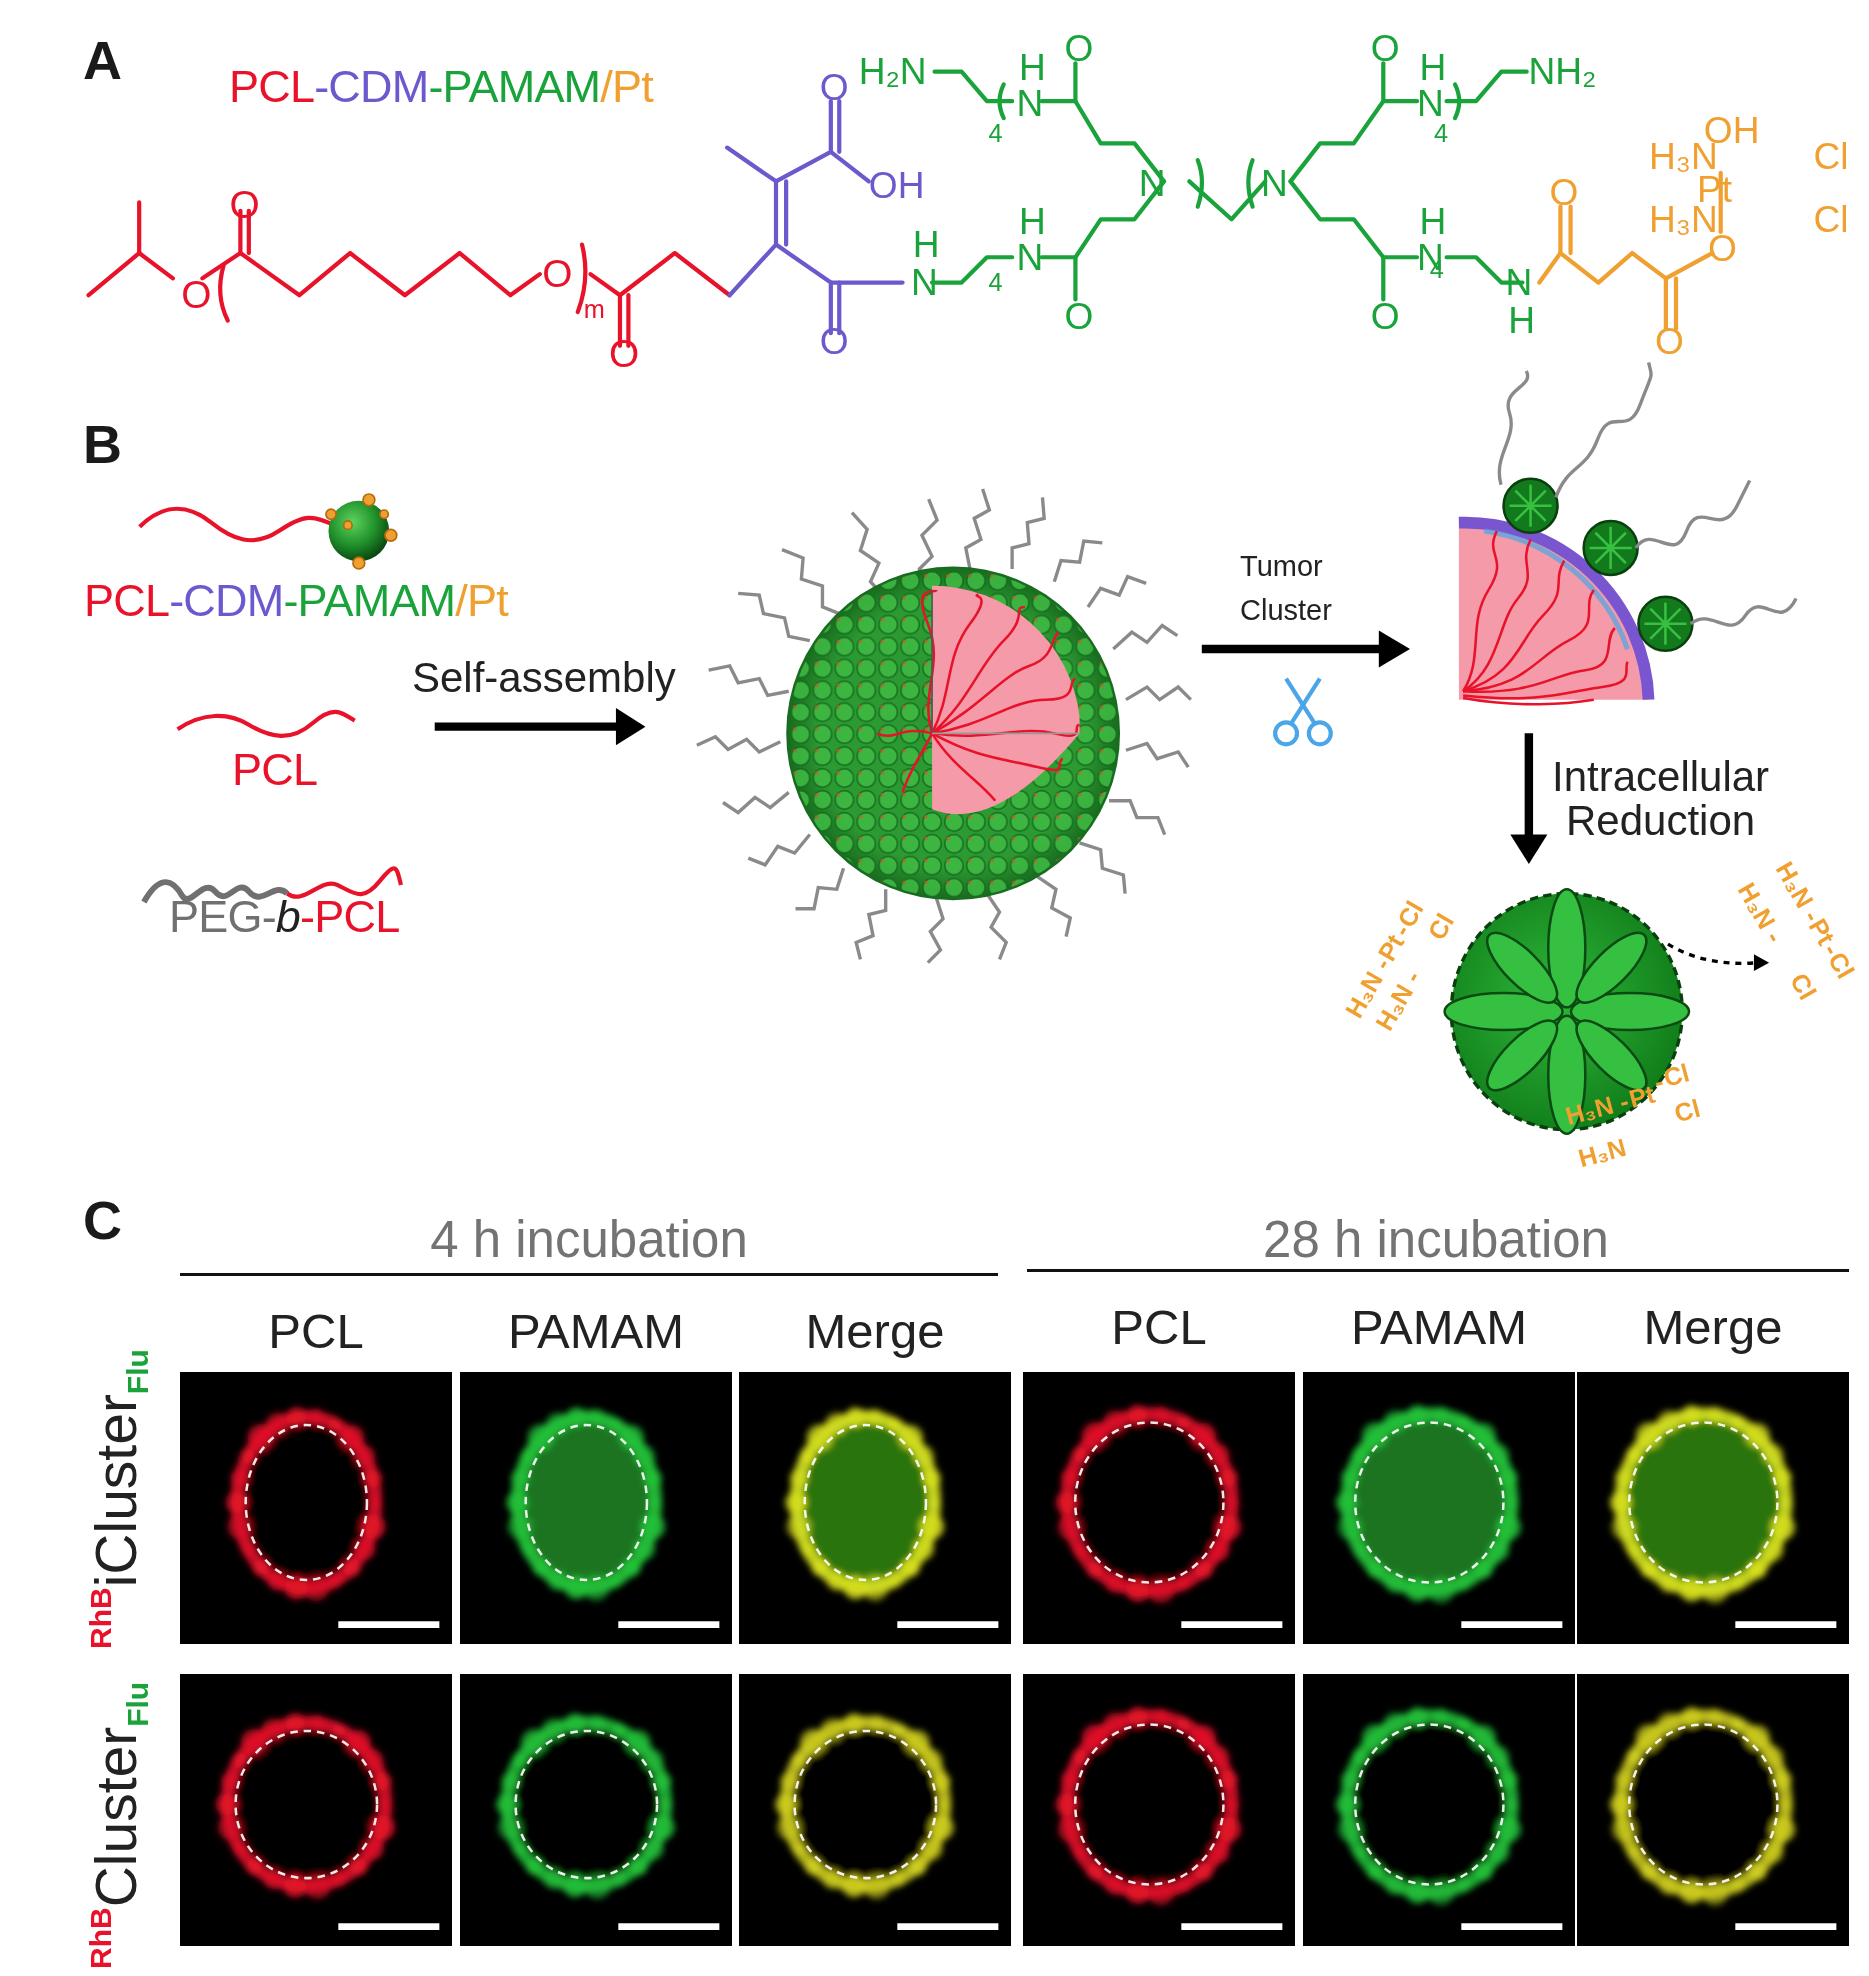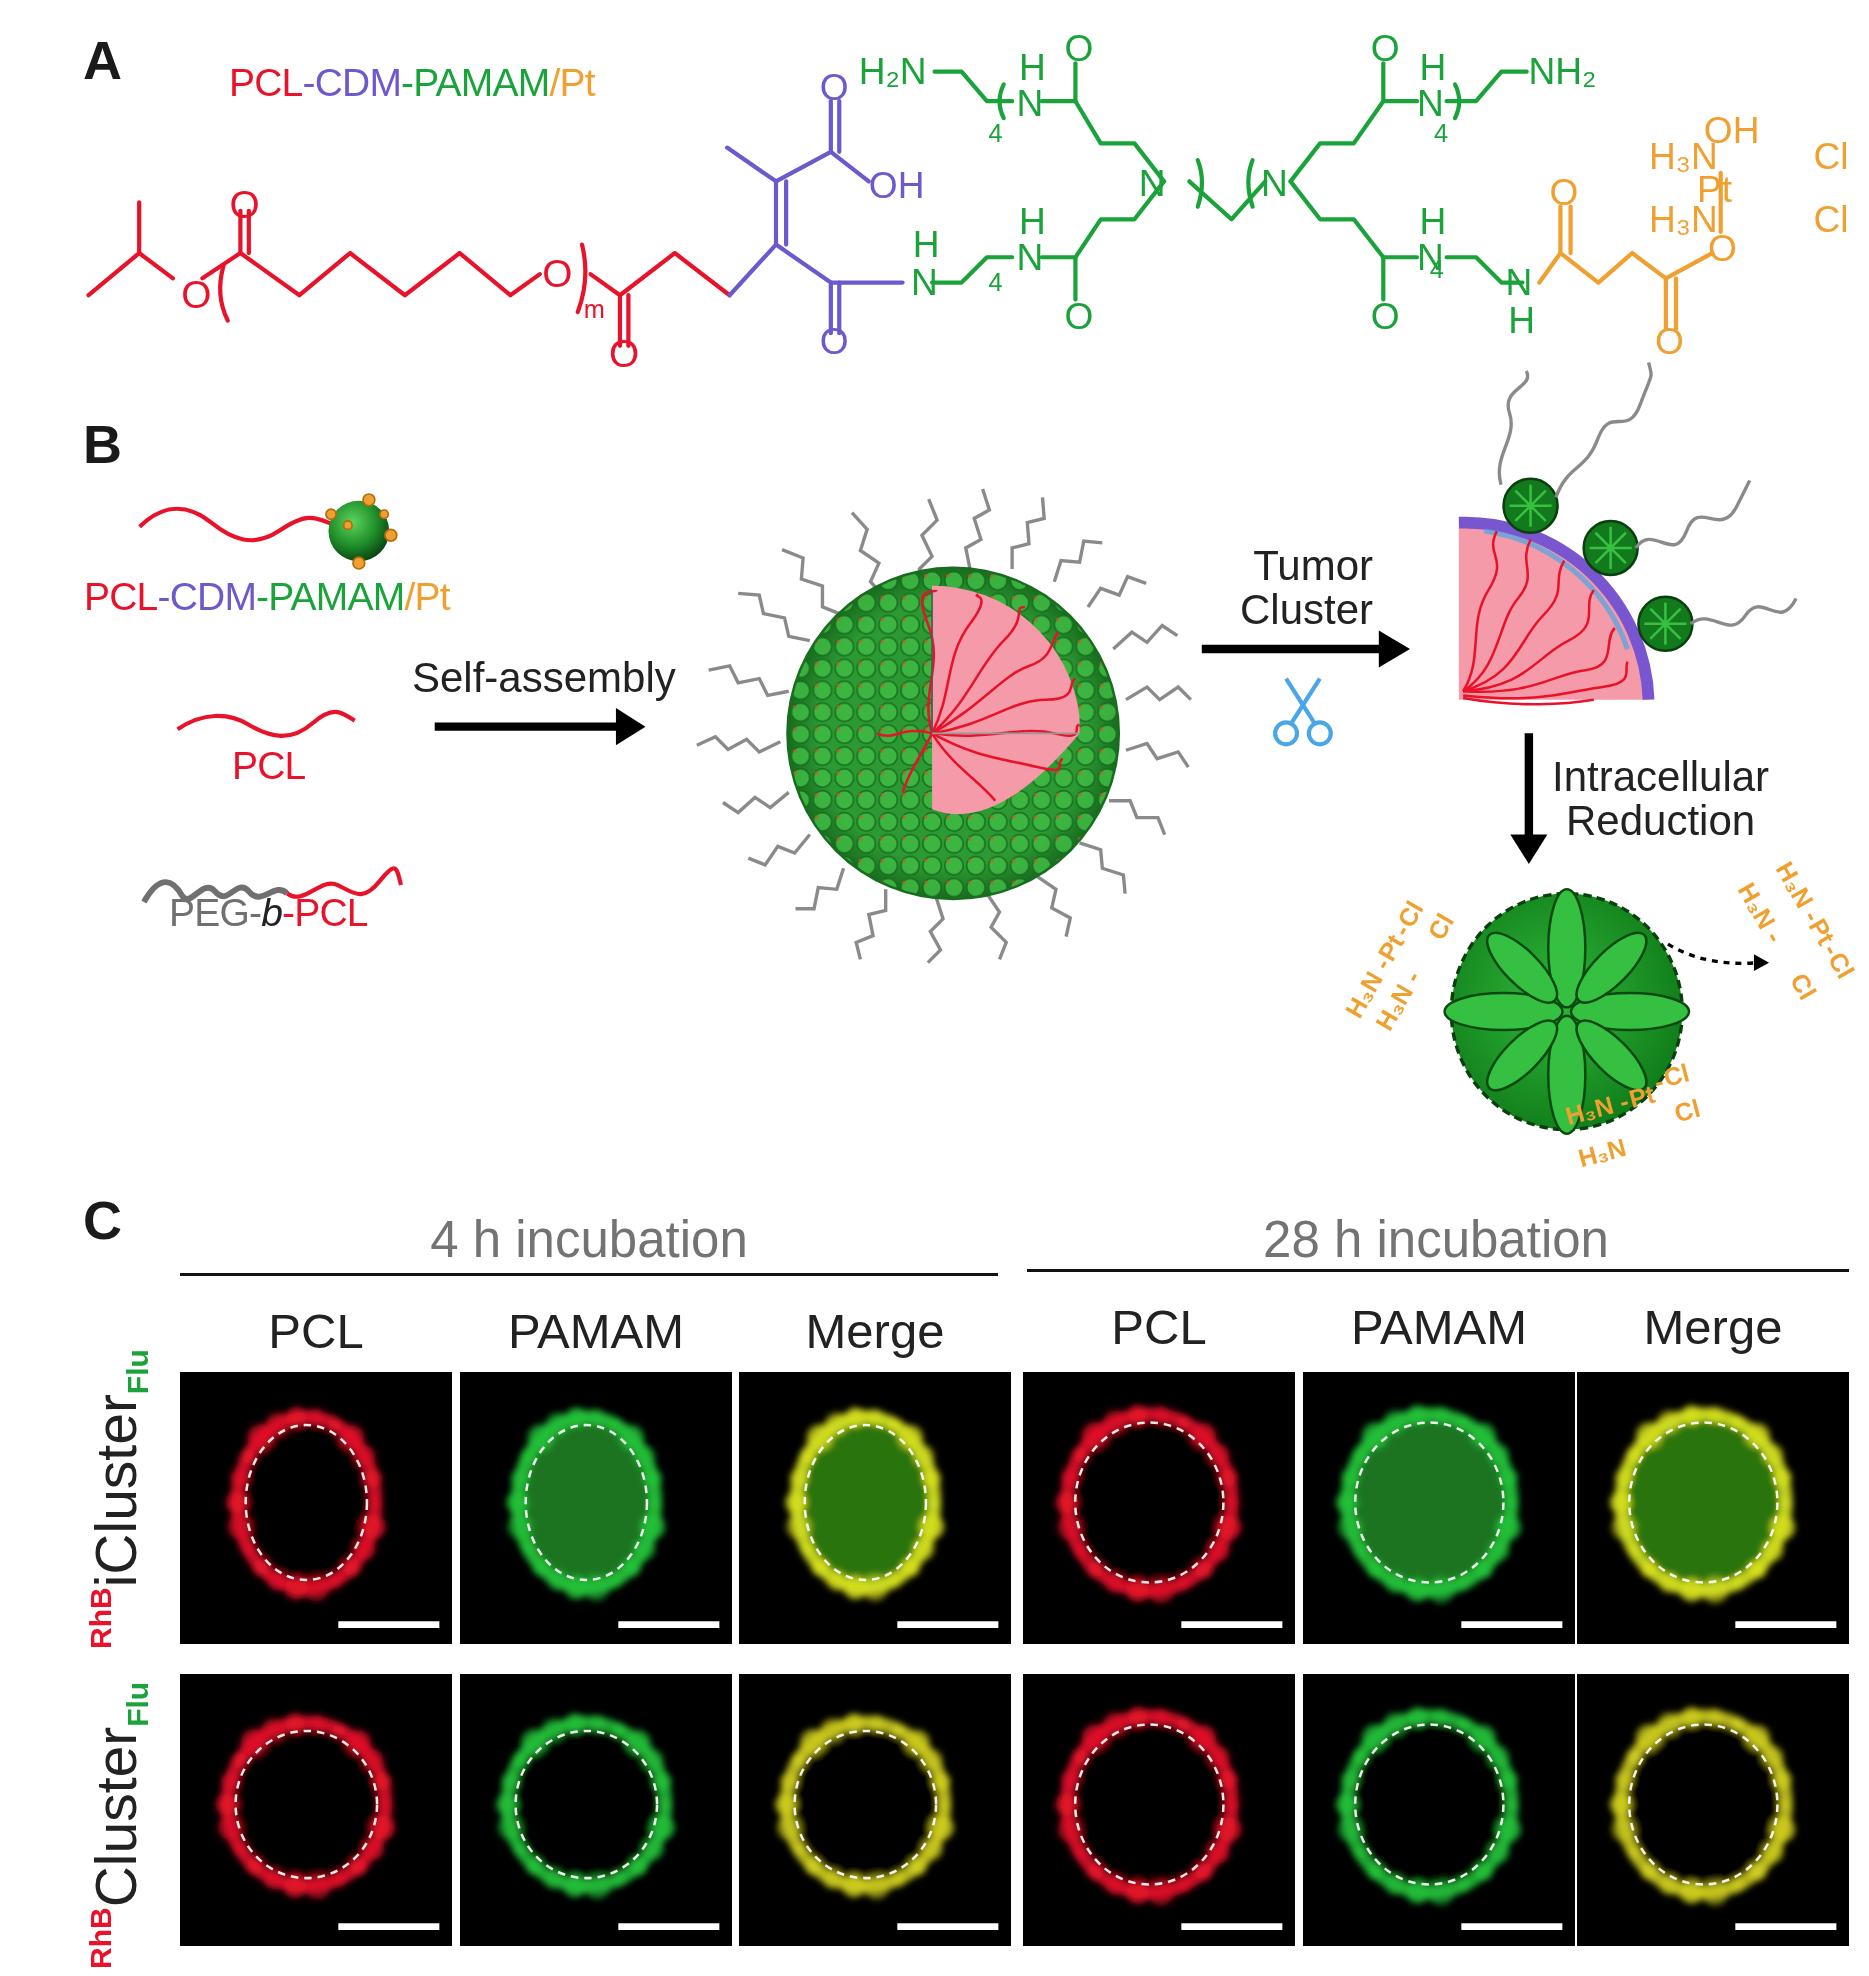--- a/index.html
+++ b/index.html
@@ -6,21 +6,21 @@
   body { width: 1870px; height: 1977px; position: relative; overflow: hidden;
          font-family: "Liberation Sans", sans-serif; color: #222; }
   .abs { position: absolute; }
   .panel-letter { font-family: "Liberation Sans", sans-serif; font-weight: bold; font-size: 54px; color: #1a1a1a; }
   .c-pcl { color: #e8132a; }
   .c-cdm { color: #6a5acd; }
   .c-pamam { color: #1aa33a; }
   .c-pt { color: #f0a030; }
   .c-peg { color: #707070; }
   .c-dark { color: #222; }
-  .label-multi { font-size: 39px; letter-spacing: -0.8px; white-space: nowrap; }
+  .label-multi { font-size: 45px; letter-spacing: -0.8px; white-space: nowrap; }
   .label-lg { font-size: 44px; white-space: nowrap; }
   .svgfill { position: absolute; left: 0; top: 0; }
   .micro { position: absolute; background: #000; overflow: hidden; }
   .micro svg { width: 100%; height: 100%; display: block; }
   .col-head { font-size: 49px; color: #222; white-space: nowrap; text-align: center; }
   .group-head { font-size: 51px; color: #737373; white-space: nowrap; text-align: center; }
   .group-rule { position: absolute; height: 3.4px; background: #111; }
   .row-label { position: absolute; transform-origin: left top; transform: rotate(-90deg); white-space: nowrap; font-size: 57px; color: #222; }
   .row-label .sup { font-size: 30px; color: #e8132a; vertical-align: 25px; font-weight: bold; }
   .row-label .sub { font-size: 30px; color: #1aa33a; vertical-align: -11.8px; font-weight: bold; }
@@ -344,21 +344,21 @@
   <span class="c-pcl">PCL</span><span class="c-cdm">-</span><span class="c-cdm">CDM</span><span class="c-pamam">-</span><span class="c-pamam">PAMAM</span><span class="c-pt">/</span><span class="c-pt">Pt</span>
 </div>
 <div class="abs label-multi" style="left:232px;top:744px;">
   <span class="c-pcl">PCL</span>
 </div>
 <div class="abs label-multi" style="left:169px;top:891px;">
   <span class="c-peg">PEG-</span><span class="c-dark" style="font-style:italic;">b</span><span class="c-pcl">-</span><span class="c-pcl">PCL</span>
 </div>
 
 <div class="abs label-lg" style="left:412px;top:654px;font-size:42px;">Self-assembly</div>
-<div class="abs label-lg" style="left:1240px;top:544px;font-size:42px;line-height:44px;text-align:right;">
+<div class="abs label-lg" style="left:1240px;top:544px;font-size:29px;line-height:44px;text-align:left;">
   <div>Tumor</div>
   <div>Cluster</div>
 </div>
 <div class="abs label-lg" style="left:1552px;top:755px;font-size:42px;line-height:44px;text-align:center;">
   <div>Intracellular</div>
   <div>Reduction</div>
 </div>
 
 <div class="abs panel-letter" style="left:83px;top:1189px;">C</div>
 

